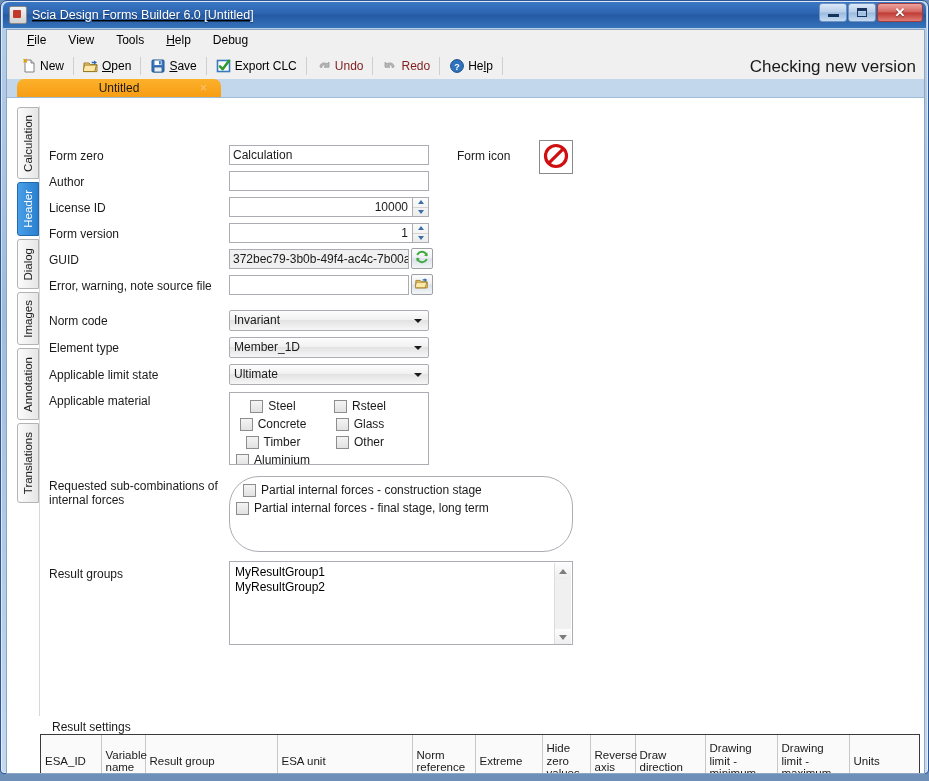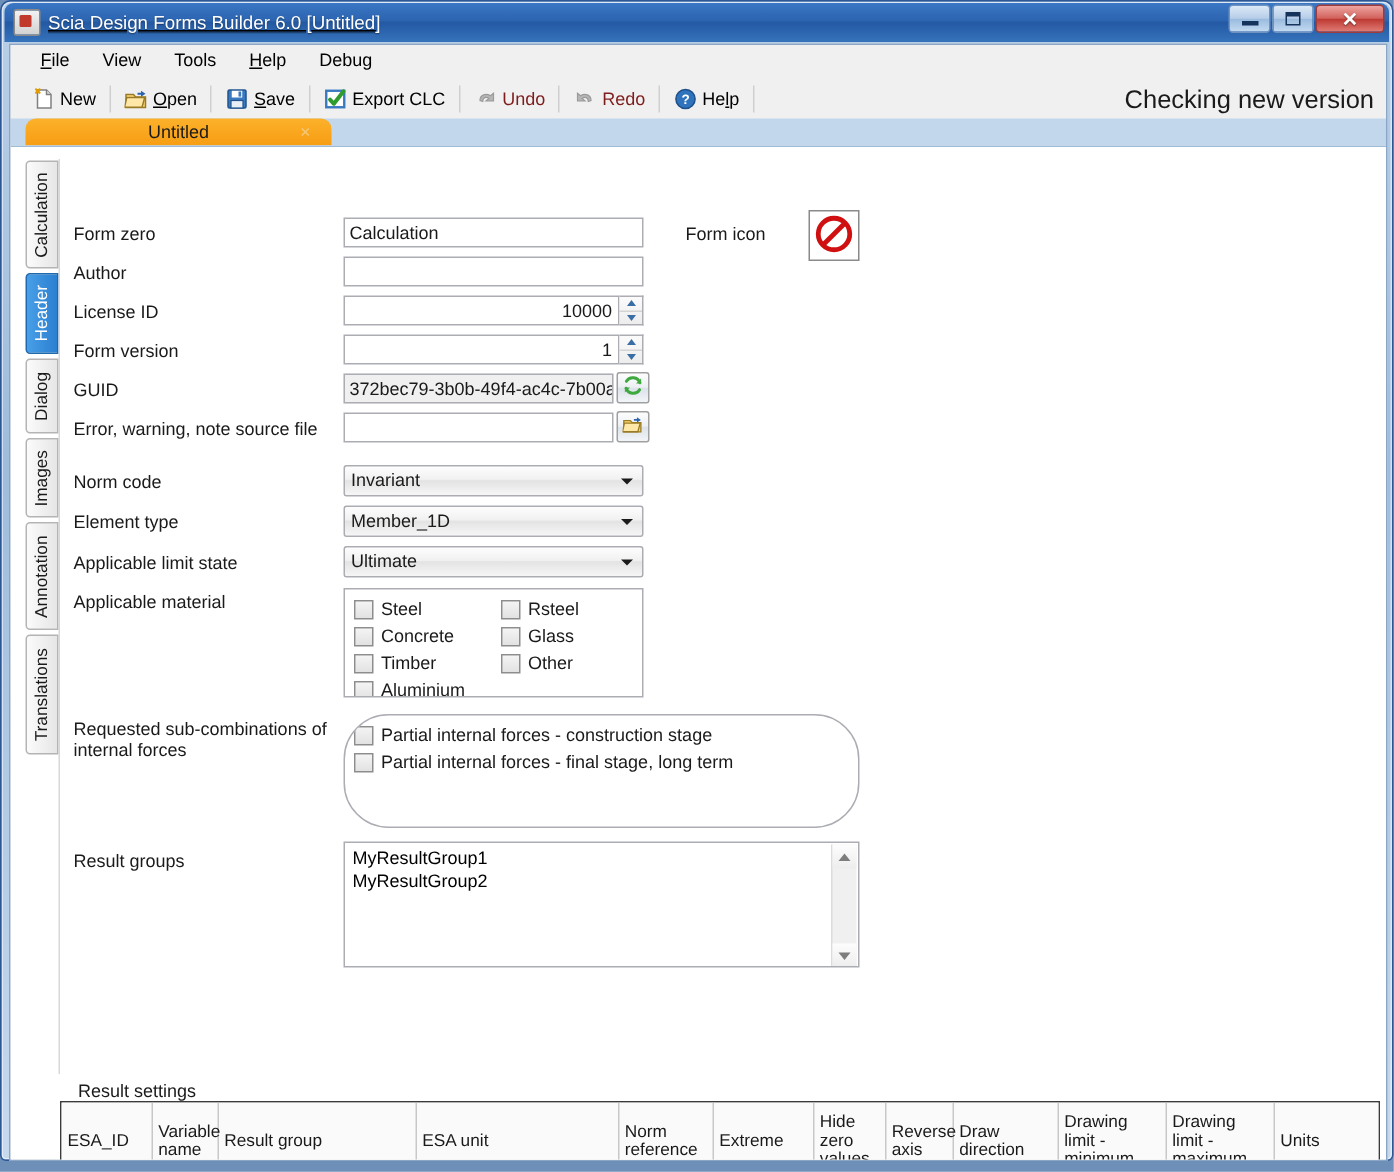--- a/index.html
+++ b/index.html
@@ -311,20 +311,21 @@
   }
   .chkline {
     display: flex;
     align-items: center;
     gap: 5px;
     font-size: 12px;
     line-height: 16px;
     padding: 1px 0;
     color: #1a1a1a;
     white-space: nowrap;
+    justify-content: center;
   }
   .chk {
     width: 13px; height: 13px;
     box-sizing: border-box;
     border: 1px solid #8d8d8d;
     background: linear-gradient(to bottom,#f4f4f4,#e2e2e2);
     flex: none;
     position: relative;
   }
   .scrollbar-v {

